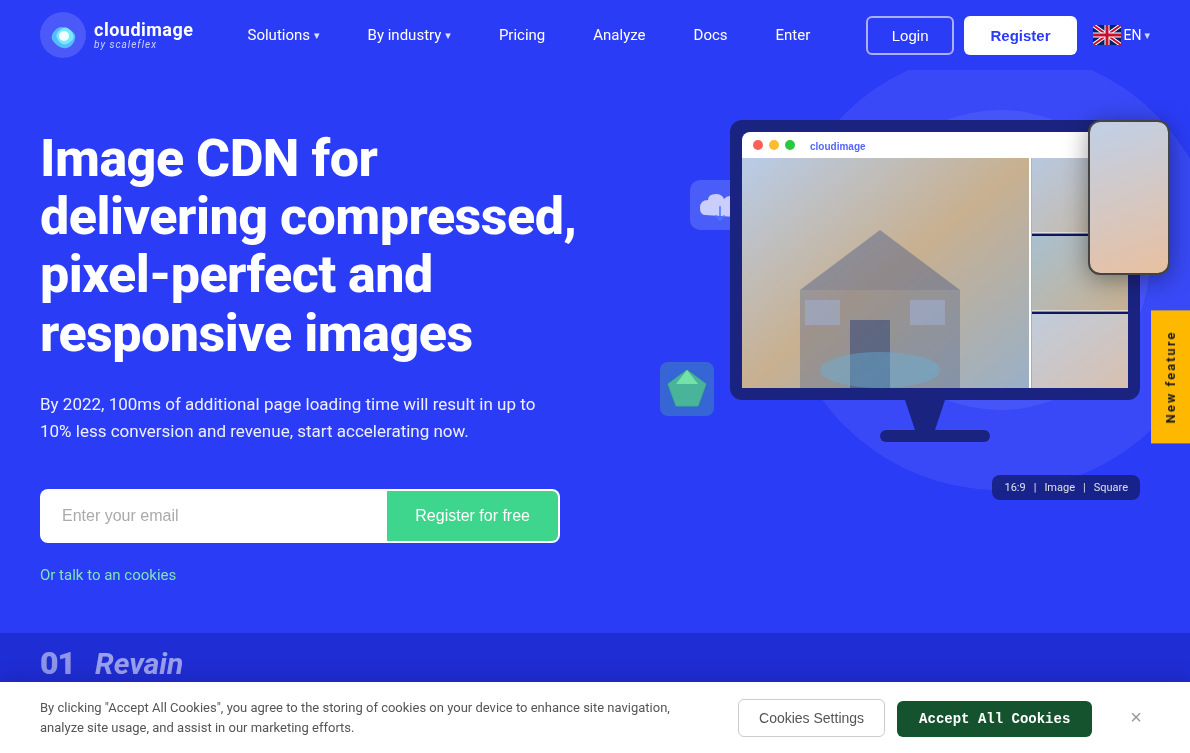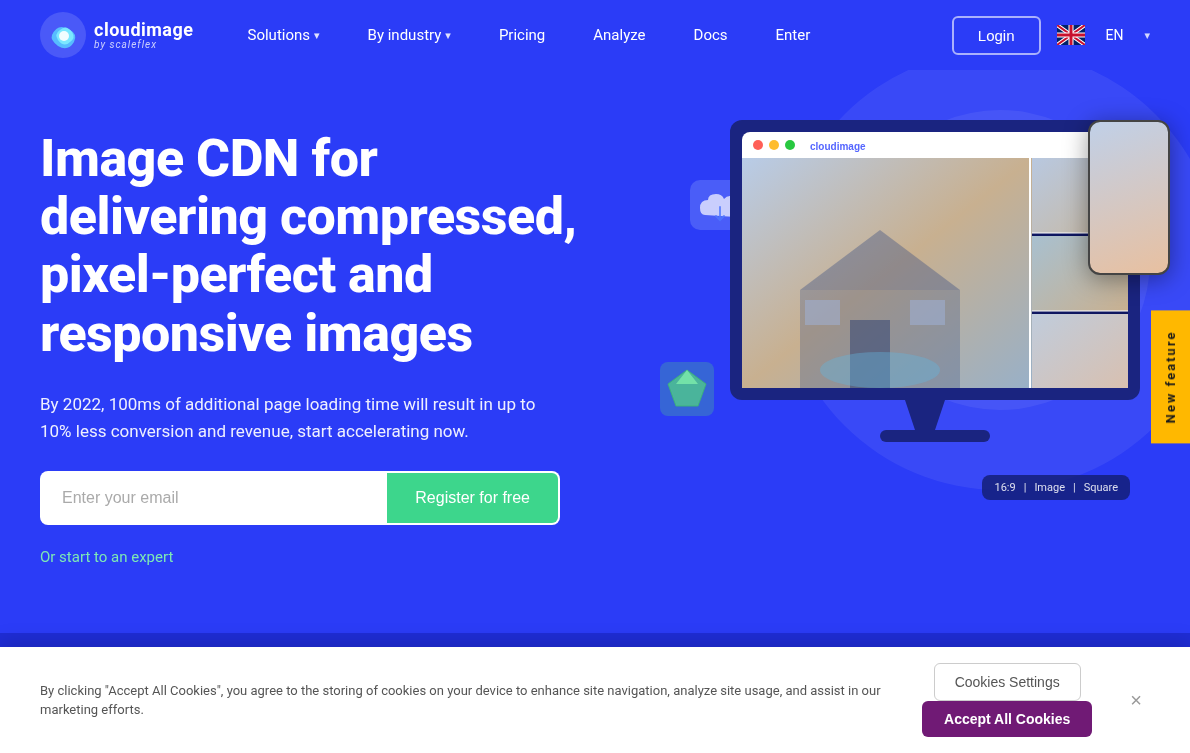--- a/index.html
+++ b/index.html
@@ -94,21 +94,21 @@
       color: #2b3cf7;
       padding: 11px 26px;
       border-radius: 6px;
       font-size: 15px;
       cursor: pointer;
       font-weight: 700;
     }
     .lang-selector {
       display: flex;
       align-items: center;
-      gap: 21px;
+      gap: 3px;
       cursor: pointer;
       margin-left: 6px;
     }
 
     
     .hero {
       display: flex;
       align-items: flex-start;
       padding: 40px 40px 0 40px;
       min-height: 580px;
@@ -125,21 +125,21 @@
       font-weight: 800;
       line-height: 1.12;
       margin-bottom: 28px;
       letter-spacing: -0.5px;
     }
     .hero-subtitle {
       font-size: 17px;
       line-height: 1.6;
       color: rgba(255,255,255,0.92);
       max-width: 500px;
-      margin-bottom: 26px;
+      margin-bottom: 44px;
     }
     .hero-cta {
       display: flex;
       align-items: stretch;
       max-width: 520px;
       border: 2px solid rgba(255,255,255,0.4);
       border-radius: 8px;
       overflow: hidden;
       background: #fff;
       margin-bottom: 22px;
@@ -208,45 +208,45 @@
       min-height: 70px;
     }
     .cookie-text {
       flex: 1;
       font-size: 13px;
       line-height: 1.5;
       color: #555;
     }
     .cookie-actions {
       display: flex;
-      align-items: center;
-      gap: 0;
+      align-items: flex-end;
+      gap: 12px;
       flex-shrink: 0;
-      flex-direction: column;
     }
     .btn-cookies-settings {
       background: transparent;
       border: 1px solid #ccc;
       color: #555;
       padding: 10px 20px;
       border-radius: 6px;
       font-size: 14px;
       cursor: pointer;
       white-space: nowrap;
     }
     .btn-accept-cookies {
-      background: #701a75;
+      background: #14532d;
       border: none;
       color: #fff;
       padding: 10px 22px;
       border-radius: 6px;
       font-size: 14px;
       cursor: pointer;
       font-weight: 600;
       white-space: nowrap;
+      font-family: Liberation Mono, monospace;
     }
     .cookie-close {
       background: transparent;
       border: none;
       font-size: 20px;
       cursor: pointer;
       color: #999;
       padding: 4px 8px;
       flex-shrink: 0;
     }
@@ -295,20 +295,21 @@
     <a class="nav-link">
       <span>Docs</span>
     </a>
     <a class="nav-link">
       <span>Enter</span>
     </a>
   </div>
 
   <div class="nav-actions">
     <button class="btn-login">Login</button>
+    <button class="btn-register">Register</button>
     <div class="lang-selector">
 
       <svg width="28" height="20" viewBox="0 0 28 20">
         <rect width="28" height="20" fill="#012169"></rect>
         <path d="M0,0 L28,20 M28,0 L0,20" stroke="#fff" stroke-width="4"></path>
         <path d="M0,0 L28,20 M28,0 L0,20" stroke="#C8102E" stroke-width="2"></path>
         <path d="M14,0 L14,20 M0,10 L28,10" stroke="#fff" stroke-width="5"></path>
         <path d="M14,0 L14,20 M0,10 L28,10" stroke="#C8102E" stroke-width="3"></path>
       </svg>
       <span style="font-size:14px;color:#fff;">EN</span>
@@ -318,21 +319,21 @@
 </nav>
 
 <section class="hero">
   <div class="hero-content">
     <h1 class="hero-title">Image CDN for delivering compressed, pixel-perfect and responsive images</h1>
     <p class="hero-subtitle">By 2022, 100ms of additional page loading time will result in up to 10% less conversion and revenue, start accelerating now.</p>
     <div class="hero-cta">
       <input class="hero-email-input" type="email" placeholder="Enter your email" style="">
       <button class="btn-register-free">Register for free</button>
     </div>
-    <a class="hero-expert-link">Or start to an expert</a>
+    <a class="hero-expert-link">Or talk to an cookies</a>
   </div>
 
   <div class="illustration-wrap">
 
     <div style="position:absolute; right:-30px; top:-20px; width:440px; height:440px; border-radius:50%; background:rgba(255,255,255,0.07);"></div>
     <div style="position:absolute; right:40px; top:40px; width:300px; height:300px; border-radius:50%; background:rgba(255,255,255,0.07);"></div>
 
     <div style="position:absolute; left:60px; top:110px;">
       <svg width="70" height="50" viewBox="0 0 70 50">
         <rect width="70" height="50" rx="10" fill="rgba(200,225,255,0.2)"></rect>
@@ -413,21 +414,21 @@
       <line x1="310" y1="48" x2="310" y2="278" stroke="#fff" stroke-width="2"></line>
 
       <polygon points="185,290 225,290 215,320 195,320" fill="#1a2480"></polygon>
       <rect x="160" y="320" width="110" height="12" rx="6" fill="#1a2480"></rect>
     </svg>
 
     <div style="position:absolute; right:20px; top:50px; width:82px; height:155px; background:#111; border-radius:12px; border:2px solid #444; overflow:hidden; box-shadow:0 4px 24px rgba(0,0,0,0.4);">
       <div style="width:100%; height:100%; background: linear-gradient(160deg, #c0d0e8 0%, #e8c0a0 100%);"></div>
     </div>
 
-    <div style="position:absolute; right:60px; bottom:90px; background:rgba(20,30,120,0.85); border-radius:8px; padding:6px 12px; display:flex; align-items:center; gap:8px; font-size:11px; color:rgba(255,255,255,0.85);">
+    <div style="position:absolute; right:50px; bottom:90px; background:rgba(20,30,120,0.85); border-radius:8px; padding:6px 12px; display:flex; align-items:center; gap:8px; font-size:11px; color:rgba(255,255,255,0.85);">
       <span>16:9</span>
       <span>|</span>
       <span>Image</span>
       <span>|</span>
       <span>Square</span>
     </div>
   </div>
 </section>
 
 <div style="position:absolute; bottom:60px; left:0; right:0; height:60px; background:rgba(20,30,180,0.5); display:flex; align-items:center; padding:0 40px; gap:20px; overflow:hidden;">

